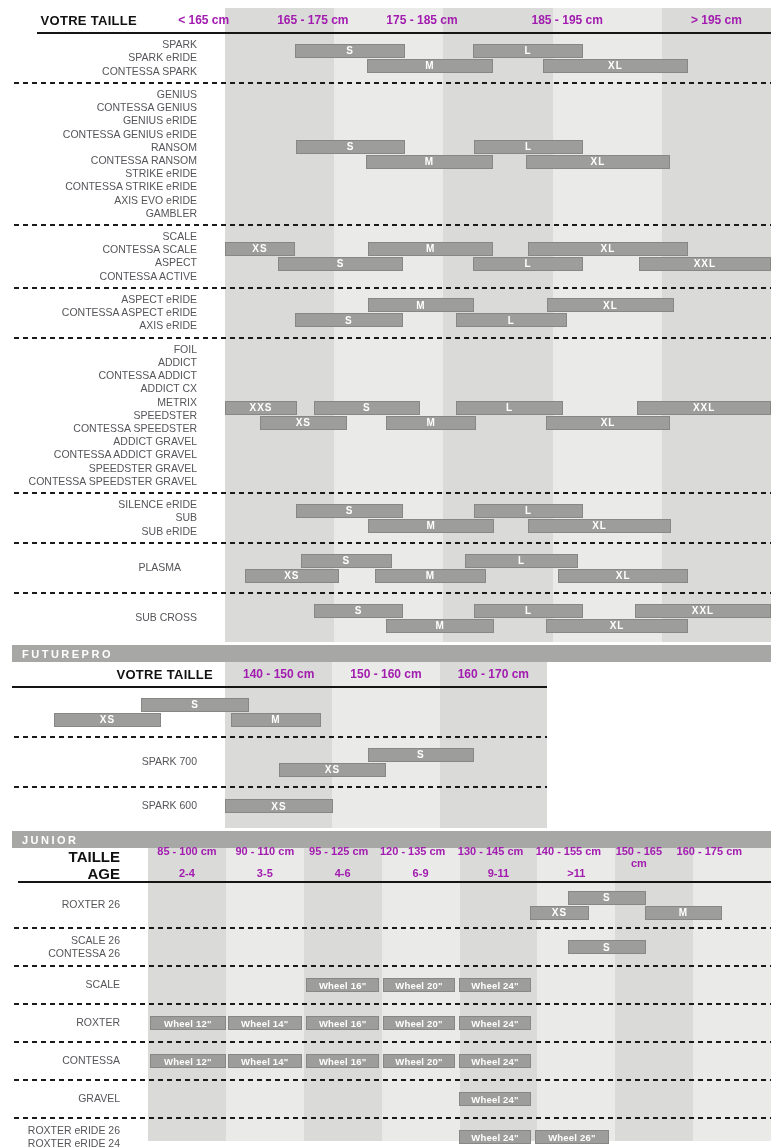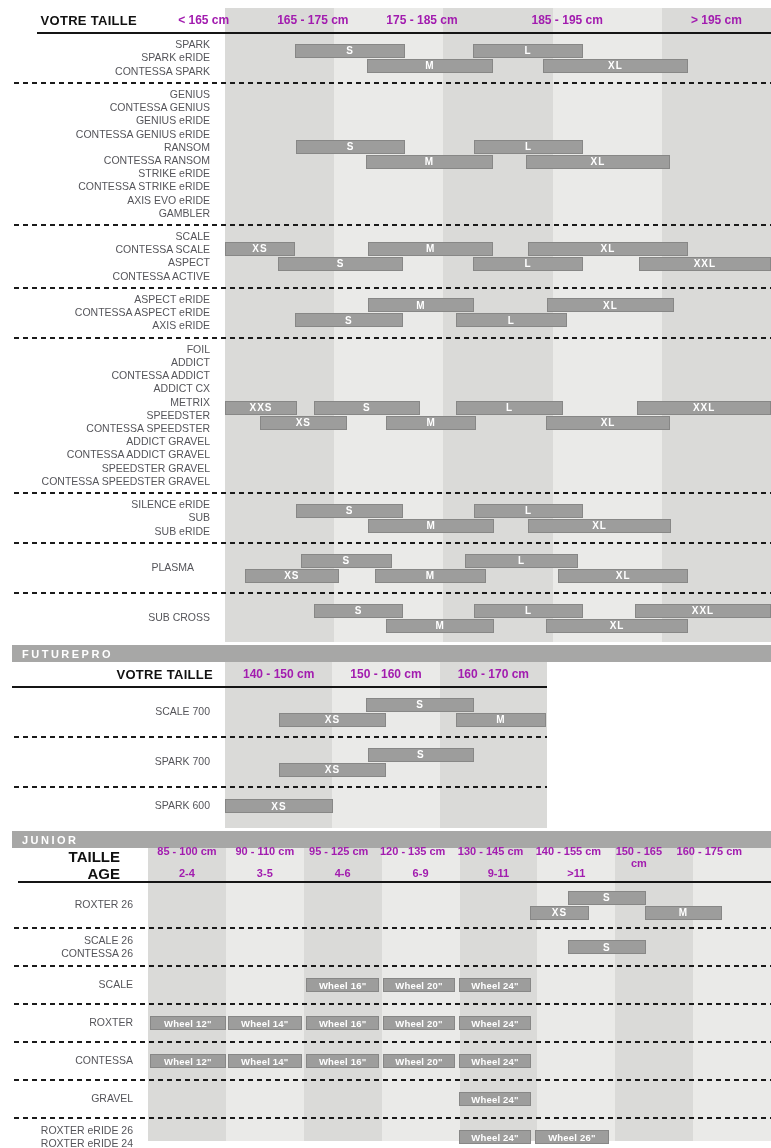--- a/index.html
+++ b/index.html
@@ -23,21 +23,21 @@
   .hline-main{margin-left:37px;}
   .hline-fp{margin-left:12px;width:535px;}
   .hline-jr{margin-left:18px;}
   .sep{position:relative;height:2px;margin-left:14px;
        background:repeating-linear-gradient(90deg,#1a1a1a 0 5px,transparent 5px 9px);}
   .sep-futurepro{width:533px;}
   .group{position:relative;display:flex;box-sizing:border-box;padding:4px 0;}
   .group.two-rows{min-height:48px;}
   .group.one-row{min-height:36px;}
   .group-junior.two-rows{min-height:44px;}
-  .labels{box-sizing:border-box;padding-right:15px;text-align:right;
+  .labels{box-sizing:border-box;padding-right:28px;text-align:right;
           font-size:10.5px;line-height:13.2px;color:#55555a;
           display:flex;flex-direction:column;justify-content:center;}
   .bars{position:relative;flex:1;}
   .bar{position:absolute;height:14px;box-sizing:border-box;
        background:var(--bar-fill,#9d9d9c);border:1px solid var(--bar-border,#878786);
        color:#fff;font-weight:bold;font-size:10px;letter-spacing:1px;
        display:flex;align-items:center;justify-content:center;white-space:nowrap;}
   .bar.wheel{font-size:9.5px;letter-spacing:.2px;}
   .bar.top{top:calc(50% - 14.5px);}
   .bar.bottom{top:calc(50% + .5px);}
@@ -220,23 +220,20 @@
       <div class="hdr-label" style="width:225px">VOTRE TAILLE</div>
       <div class="hcols" style="display:flex">
           <div class="hcell" style="width: 107.333px;">140 - 150 cm</div>
           <div class="hcell" style="width: 107.333px;">150 - 160 cm</div>
           <div class="hcell" style="width: 107.333px;">160 - 170 cm</div>
         </div>
     </div>
     <div class="hline hline-fp"></div>
     <div class="groups">
         <div class="group group-futurepro two-rows">
-          <div class="labels" style="width: 225px;">
-            <div class="model">SCALE 700</div>
-          </div>
           <div class="bars" style="flex: 0 0 auto; width: 322px;">
             <div class="bar top" style="left: 43.8%; width: 33.5%;">S</div>
             <div class="bar bottom" style="left: 16.8%; width: 33.2%;">XS</div>
             <div class="bar bottom" style="left: 71.7%; width: 28%;">M</div>
           </div>
         </div>
         <div class="sep sep-futurepro"></div>
         <div class="group group-futurepro two-rows">
           <div class="labels" style="width: 225px;">
             <div class="model">SPARK 700</div>

